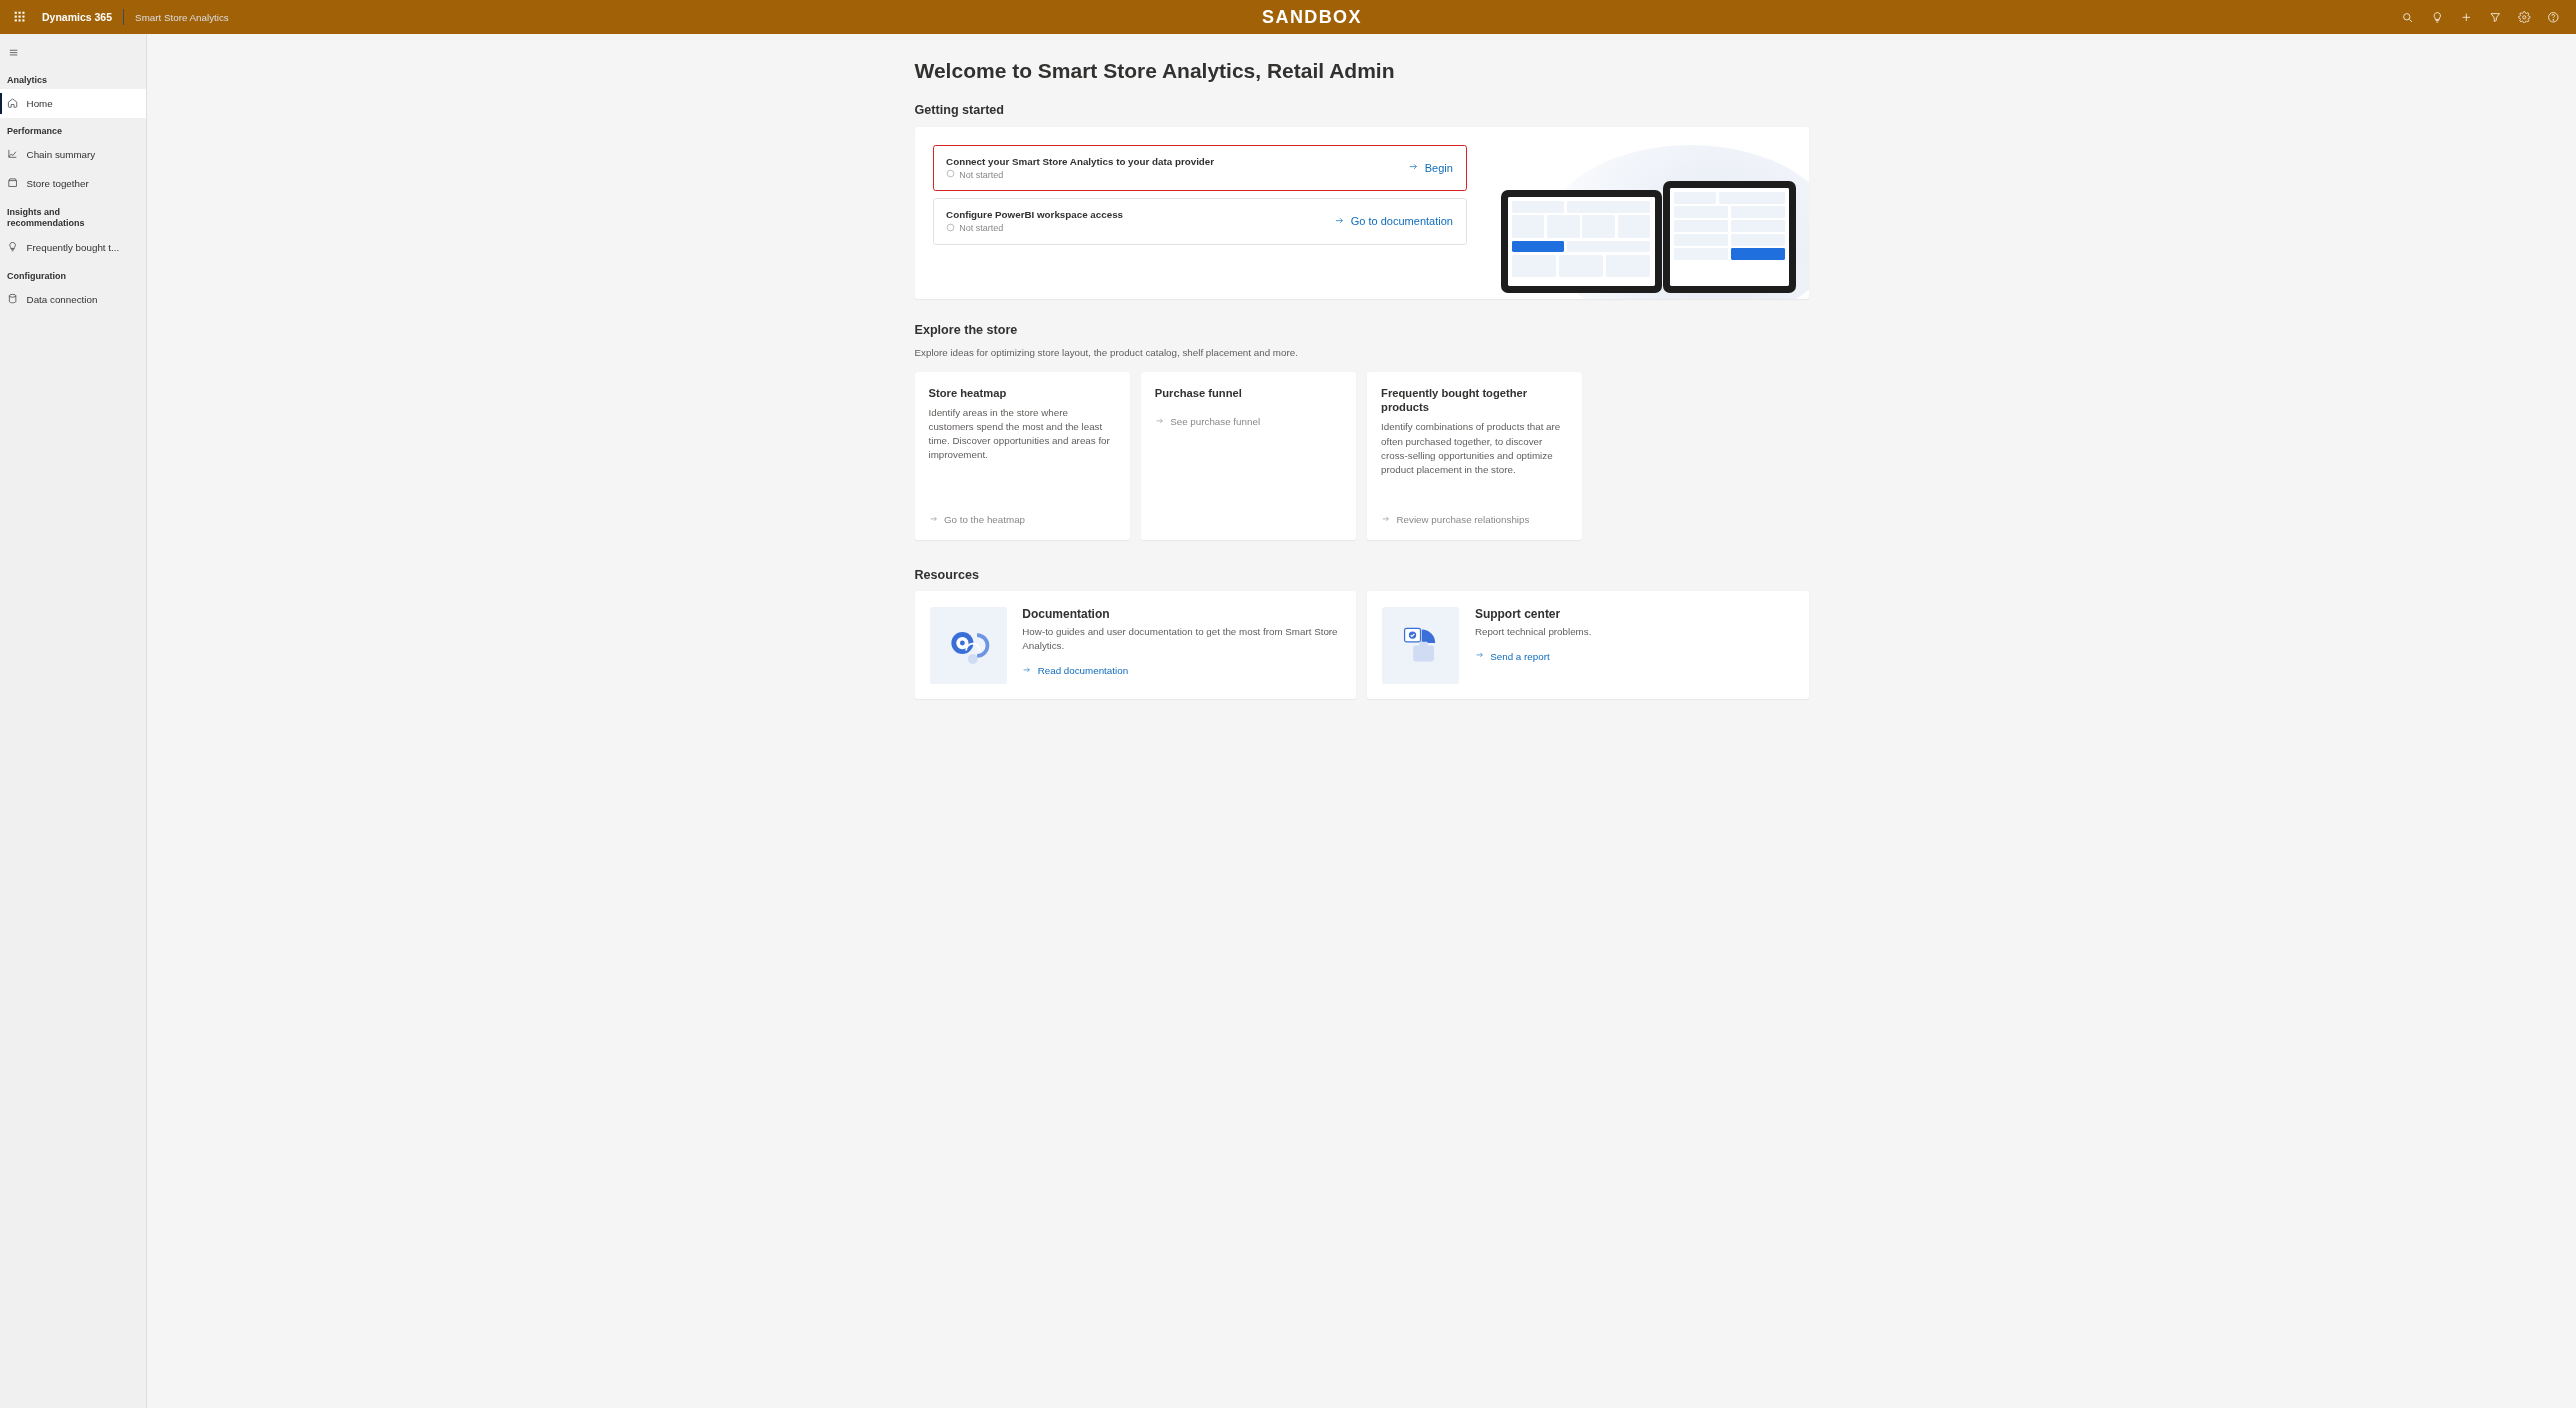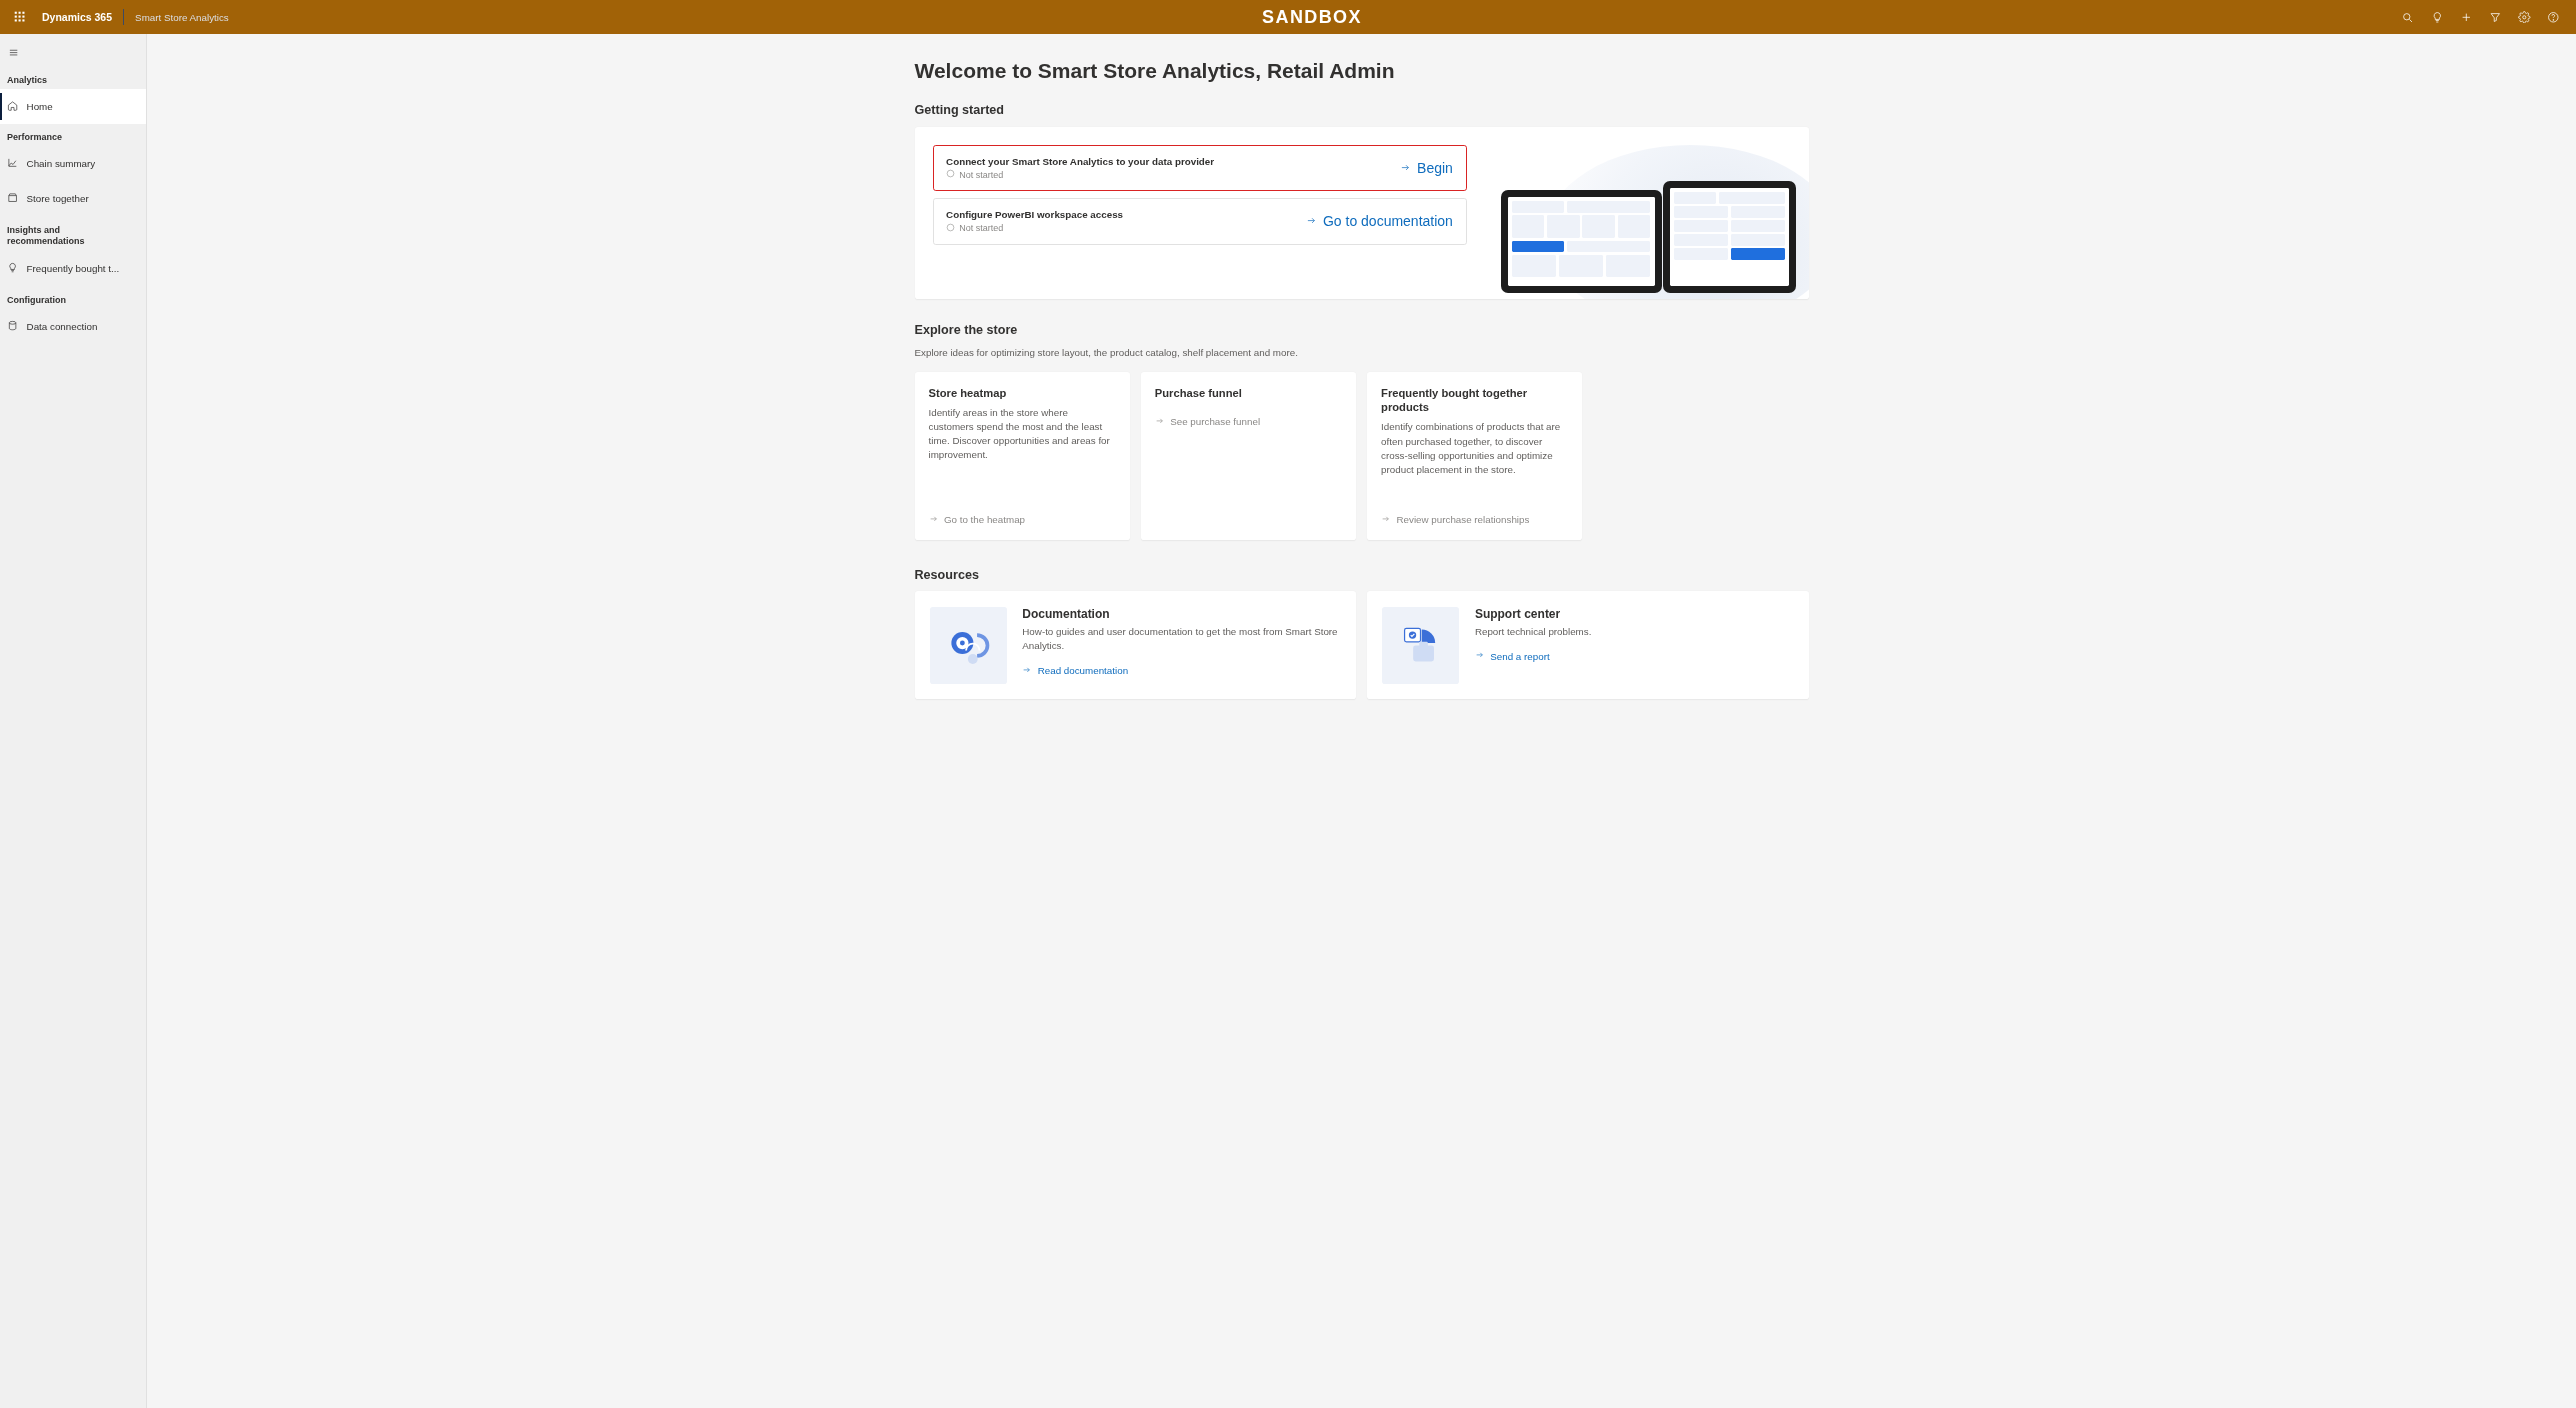--- a/index.html
+++ b/index.html
@@ -18,41 +18,41 @@
   .waffle svg { width:11.2px; height:11.2px; fill:#fff; }
 
   .shell { display:flex; height:calc(100vh - 34px); }
 
   
   .sidebar { width:147px; background:#f0f0f0; border-right:0.7px solid #e0e0e0; padding-top:4.2px; }
   .hamb { width:28px; height:28px; display:flex; align-items:center; justify-content:center; cursor:pointer; }
   .hamb svg { width:11.2px; height:11.2px; stroke:#323130; stroke-width:1.5; }
   .nav-section { padding:8.4px 7px 4.2px 7px; font-size:9px; color:#323130; font-weight:600; }
   .nav-section.multi { line-height:1.25; }
-  .nav-item { display:flex; align-items:center; height:35px; padding:0 7px; gap:8.4px; cursor:pointer; font-size:9.8px; }
+  .nav-item { display:flex; align-items:center; height:29px; padding:0 7px; gap:8.4px; cursor:pointer; font-size:9.8px; }
   .nav-item.active { background:#fff; position:relative; }
   .nav-item.active::before { content:""; position:absolute; left:0; top:4.2px; bottom:4.2px; width:2.1px; background:#0b1e3d; }
   .nav-item svg { width:11.2px; height:11.2px; stroke:#323130; fill:none; stroke-width:1.5; }
   .nav-label { white-space:nowrap; overflow:hidden; text-overflow:ellipsis; }
 
   
   .main { flex:1; overflow:auto; padding:17px 0 34px 0; }
   .main-inner { max-width:922px; margin:0 auto; padding:0 14px; }
   h1.page-title { font-size:21px; font-weight:600; margin:8.4px 0 19.6px 0; }
   h2.section { font-size:12.6px; font-weight:600; margin:0 0 9.8px 0; }
 
   
   .hero { background:#fff; border-radius:2.8px; box-shadow:0 0.7px 1.4px rgba(0,0,0,0.06); display:flex; padding:18px 0 0 18px; gap:14px; margin-bottom:24px; overflow:hidden; }
   .hero-left { flex:1; padding-bottom:18px; padding-right:7px; }
   .gs-card { border:0.7px solid #e1e1e1; border-radius:2.8px; padding:9.8px 12.6px; display:flex; align-items:center; justify-content:space-between; gap:14px; margin-bottom:7px; background:#fff; }
   .gs-card.highlight { border:1.7px solid #d92323; }
   .gs-title { font-size:9.8px; font-weight:600; margin-bottom:2.8px; }
   .gs-status { display:flex; align-items:center; gap:4.2px; color:#8a8886; font-size:9px; }
   .gs-status svg { width:9px; height:9px; stroke:#8a8886; fill:none; }
-  .gs-action { display:flex; align-items:center; gap:5.6px; color:#0f6cbd; font-size:14px; white-space:nowrap; cursor:pointer; }
+  .gs-action { display:flex; align-items:center; gap:5.6px; color:#0f6cbd; font-size:11px; white-space:nowrap; cursor:pointer; }
   .gs-action svg { width:11.2px; height:11.2px; stroke:#0f6cbd; fill:none; stroke-width:1.5; }
   .hero-right { width:321px; position:relative; align-self:flex-end; min-height:154px; }
   .hero-bg { position:absolute; right:-28px; bottom:-28px; width:293px; height:182px; background:radial-gradient(circle at 60% 60%, #e3e9f2 0%, #f2f5fa 60%, #fff 100%); border-radius:50%; }
   .device { position:absolute; background:#1d1d1d; border-radius:7px; padding:7px; }
   .device.big { right:12.6px; bottom:5.6px; width:133px; height:112px; }
   .device.small { right:147px; bottom:5.6px; width:161px; height:103px; }
   .screen { background:#fff; width:100%; height:100%; border-radius:1.4px; padding:4.2px; display:flex; flex-direction:column; gap:2.8px; }
   .mrow { display:flex; gap:2.8px; }
   .mbox { background:#eef2f9; border-radius:1.4px; flex:1; height:11.2px; }
   .mbox.accent { background:#1f6fde; }

